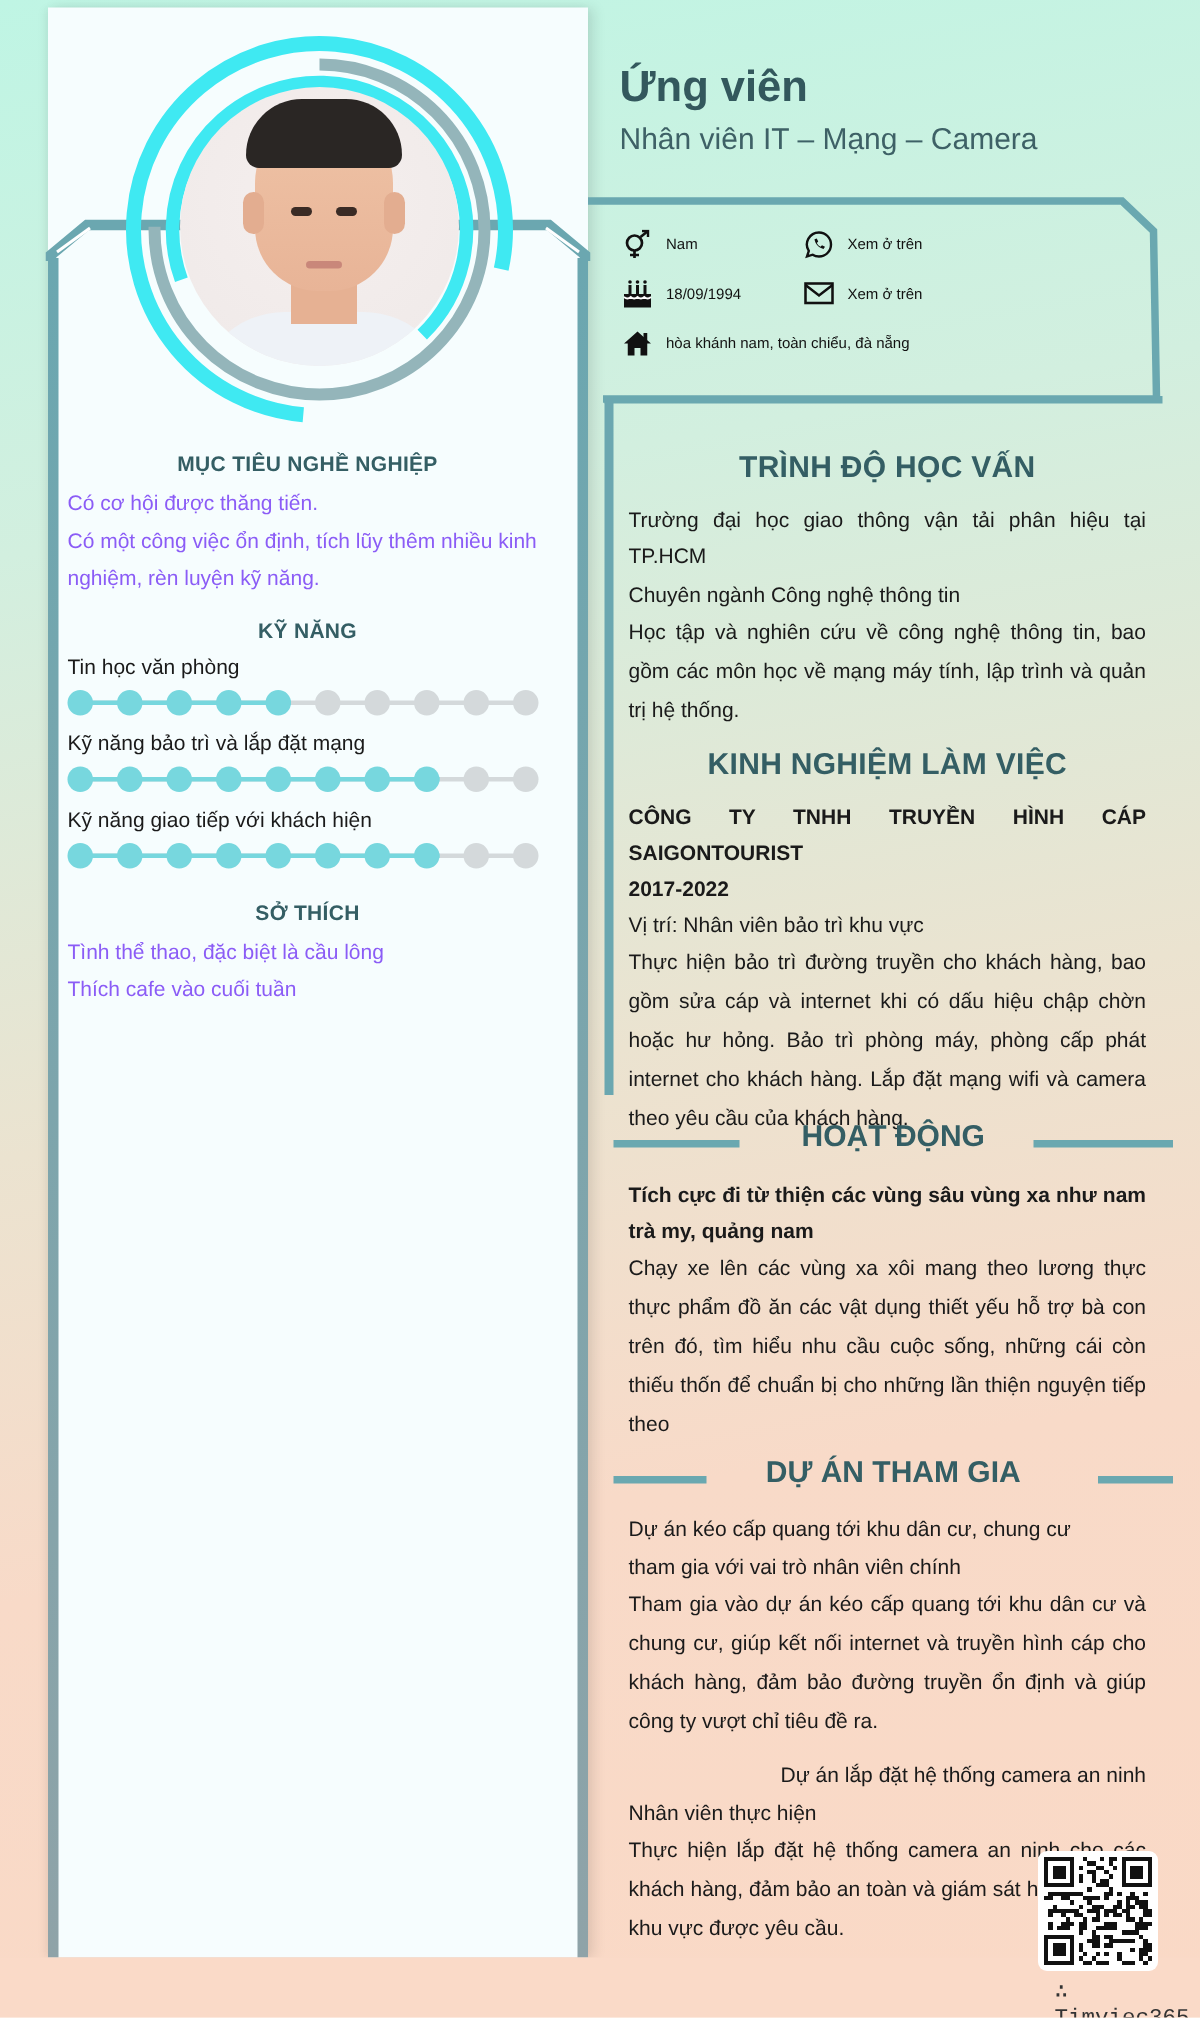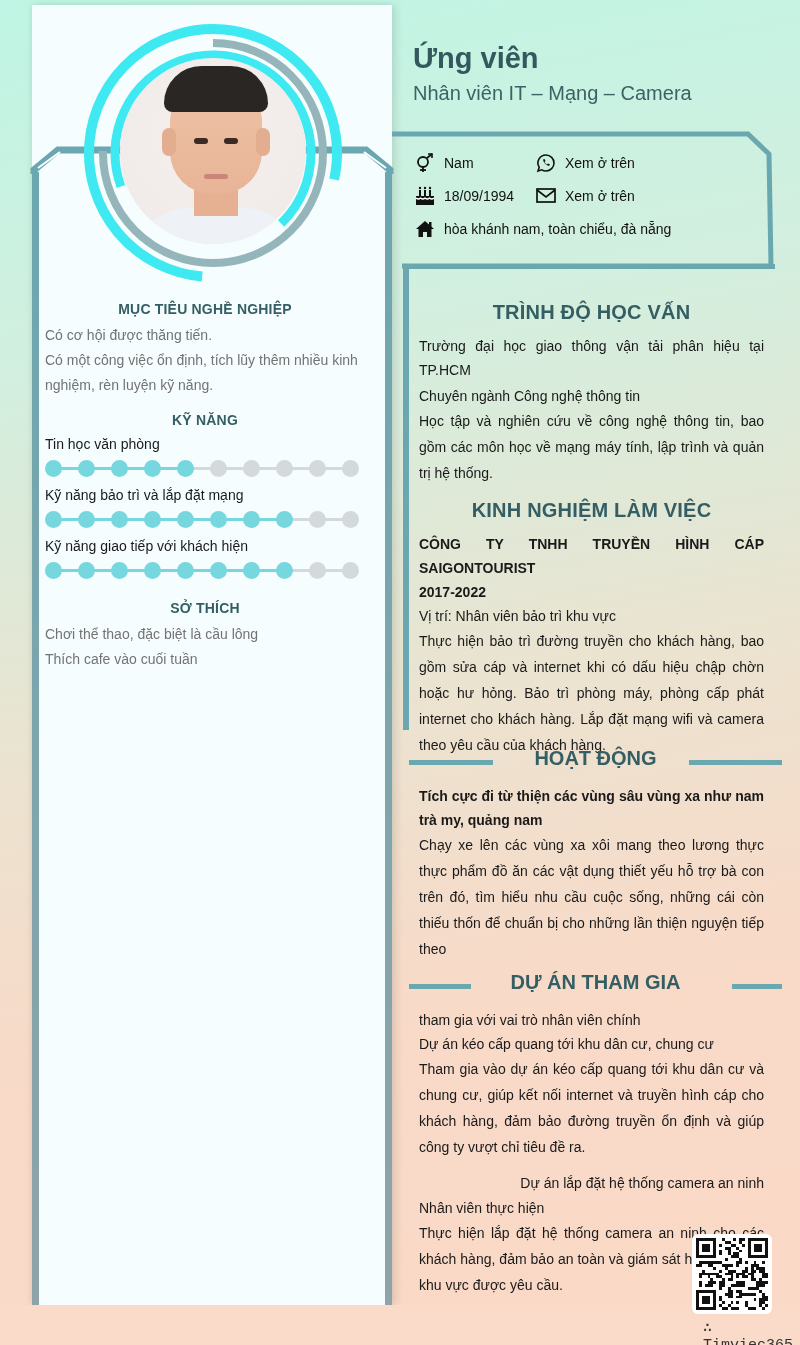--- a/index.html
+++ b/index.html
@@ -62,21 +62,21 @@
   .avatar .shirt {
     position: absolute; left: 10px; top: 150px; width: 172px; height: 60px;
     border-radius: 60px 60px 0 0; background: #eef2f7;
   }
 
   .sec-title {
     font-weight: bold; color: #345e64; text-align: center;
     font-size: 14px; letter-spacing: 0.2px;
   }
   .l-section { position: absolute; left: 45px; width: 320px; }
-  .l-text { font-size: 14px; line-height: 25px; color: #737373; }
+  .l-text { font-size: 14px; line-height: 25px; color: #8b5cf6; }
 
   .skill { margin-top: 6px; }
   .skill-label { font-size: 14px; line-height: 20px; color: #1a1a1a; }
   .dots { position: relative; height: 22px; width: 312px; margin-top: 3px; }
   .dots .track { position: absolute; left: 8px; right: 8px; top: 10px; height: 3px; background: #d4d9db; }
   .dots .fill { position: absolute; left: 8px; top: 10px; height: 3px; background: #77d7de; }
   .dot {
     position: absolute; top: 3px; width: 17px; height: 17px; border-radius: 50%;
     background: #d4d9db;
   }
@@ -87,21 +87,21 @@
     position: absolute; left: 413px; top: 42px;
     font-size: 29px; font-weight: bold; color: #33585d;
   }
   .job {
     position: absolute; left: 413px; top: 82px;
     font-size: 20px; color: #3e6166;
   }
   .info-box {
     position: absolute; left: 392px; top: 128px; width: 385px; height: 142px;
   }
-  .info-row { position: absolute; display: flex; align-items: center; font-size: 14px; color: #111; }
+  .info-row { position: absolute; display: flex; align-items: center; font-size: 10px; color: #111; }
   .info-icon { width: 22px; height: 20px; display: inline-flex; align-items: center; justify-content: center; margin-right: 8px; }
 
   .r-frame-line {
     position: absolute; left: 403px; top: 265px; width: 6px; height: 465px;
     background: #6ba7b0;
   }
   .r-section { position: absolute; left: 419px; width: 345px; }
   .r-text { font-size: 14px; line-height: 26px; color: #1a1a1a; text-align: justify; }
   .r-text.tight { line-height: 24px; }
   .r-bold { font-weight: bold; }
@@ -223,21 +223,21 @@
             <div class="dot on" style="left: 231px;"></div>
             <div class="dot" style="left: 264px;"></div>
             <div class="dot" style="left: 297px;"></div>
           </div>
         </div>
       </div>
   </div>
 
   <div class="l-section" style="top:600px;">
     <div class="sec-title">SỞ THÍCH</div>
-    <div class="l-text" style="margin-top:6px;">Chơi thể thao, đặc biệt là cầu lông</div>
+    <div class="l-text" style="margin-top:6px;">Tình thể thao, đặc biệt là cầu lông</div>
     <div class="l-text">Thích cafe vào cuối tuần</div>
   </div>
 
   <div class="name">Ứng viên</div>
   <div class="job">Nhân viên IT – Mạng – Camera</div>
 
   <div class="info-box">
     <svg width="385" height="142" style="position:absolute;left:0;top:0;">
       <polyline points="0,6 356,6 377,26 379,138 10,138" fill="none" stroke="#6aa8b0" stroke-width="5"></polyline>
     </svg>
@@ -325,22 +325,22 @@
     <div class="r-text tight r-bold">Tích cực đi từ thiện các vùng sâu vùng xa như nam trà my, quảng nam</div>
     <div class="r-text">Chạy xe lên các vùng xa xôi mang theo lương thực thực phẩm đồ ăn các vật dụng thiết yếu hỗ trợ bà con trên đó, tìm hiểu nhu cầu cuộc sống, những cái còn thiếu thốn để chuẩn bị cho những lần thiện nguyện tiếp theo</div>
   </div>
 
   <div class="divider-title" style="top:971px;">
     <div class="line-l" style="left:0;width:62px;"></div>
     <div class="t">DỰ ÁN THAM GIA</div>
     <div class="line-r" style="left:323px;width:50px;"></div>
   </div>
   <div class="r-section" style="top:1007px;">
+    <div class="r-text tight" style="text-align:left;">Dự án kéo cấp quang tới khu dân cư, chung cư</div>
     <div class="r-text tight" style="margin-top:1px;">tham gia với vai trò nhân viên chính</div>
-    <div class="r-text tight" style="text-align:left;">Dự án kéo cấp quang tới khu dân cư, chung cư</div>
     <div class="r-text">Tham gia vào dự án kéo cấp quang tới khu dân cư và chung cư, giúp kết nối internet và truyền hình cáp cho khách hàng, đảm bảo đường truyền ổn định và giúp công ty vượt chỉ tiêu đề ra.</div>
   </div>
   <div class="r-section" style="top:1171px;">
     <div class="r-text tight" style="text-align:right;">Dự án lắp đặt hệ thống camera an ninh</div>
     <div class="r-text tight" style="margin-top:1px;">Nhân viên thực hiện</div>
     <div class="r-text">Thực hiện lắp đặt hệ thống camera an ninh cho các khách hàng, đảm bảo an toàn và giám sát hiệu quả các khu vực được yêu cầu.</div>
   </div>
 </div>
 
 <div class="footer-band"></div>

